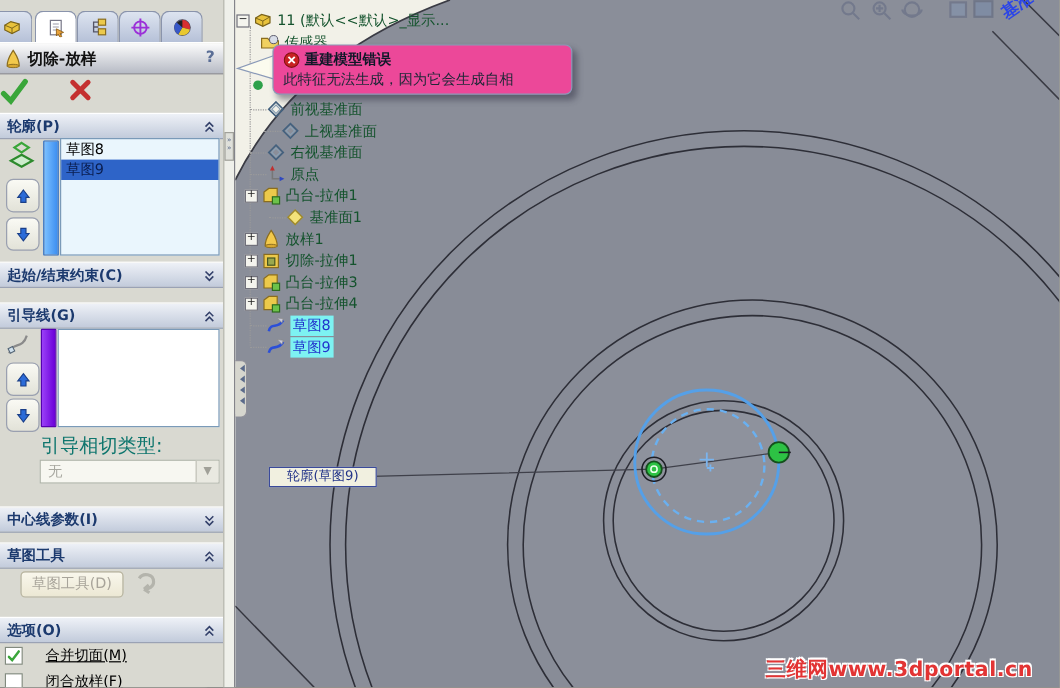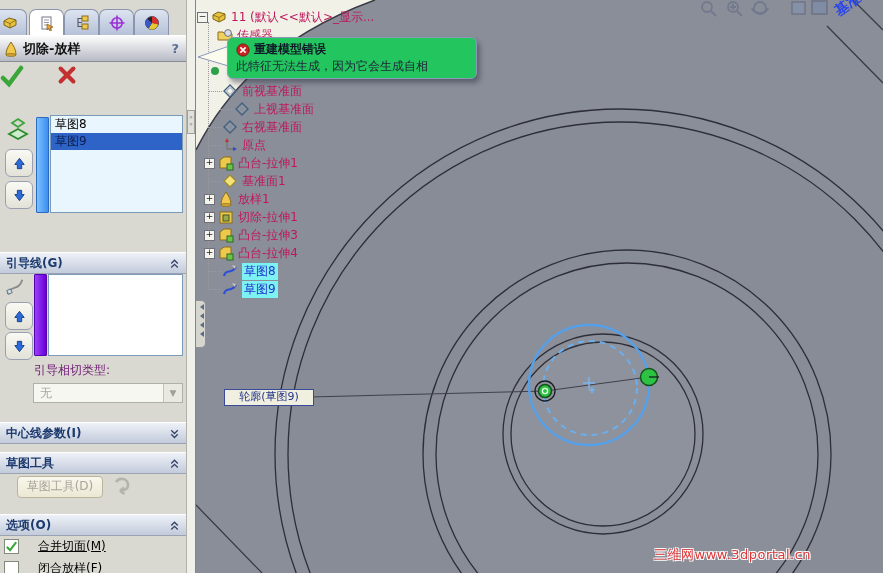--- a/index.html
+++ b/index.html
@@ -25,21 +25,21 @@
        background:linear-gradient(#eef1f7,#c2cbdb);border-top:1px solid #fff;
        border-bottom:1px solid #9aa2b4;display:flex;align-items:center;}
   .sec-hdr .h-text{font-size:12px;font-weight:bold;color:#1c3a6e;margin-left:6px;}
   .sec-hdr svg{position:absolute;right:5px;}
   .listbox{position:absolute;background:#eaf6fd;border:1px solid #7a9ab8;font-size:12px;color:#000;}
   .listbox .lrow{height:17px;line-height:17px;padding-left:4px;}
   .listbox .lrow.sel{background:#2e64c8;color:#0a1e50;}
   .vbar{position:absolute;border-radius:1px;}
   .udbtn{position:absolute;width:26px;height:26px;border:1px solid #9aa0b0;border-radius:6px;
        background:linear-gradient(#fafaf4,#e2e2d8);display:flex;align-items:center;justify-content:center;}
-  .dis-label{position:absolute;font-size:12px;color:#701a75;}
+  .dis-label{position:absolute;font-size:16px;color:#0f766e;}
   .combo{position:absolute;width:150px;height:20px;background:#f7f7f1;border:1px solid #adb2a8;
        font-size:12px;color:#a8a8a0;line-height:19px;padding-left:6px;box-sizing:border-box;}
   .combo .arrowbox{position:absolute;right:0;top:0;width:18px;height:18px;background:#e9e9e1;
        border-left:1px solid #c2c2ba;color:#a0a098;text-align:center;font-size:9px;line-height:18px;}
   .pushbtn{position:absolute;width:84px;height:20px;border:1px solid #b8b49e;border-radius:4px;
        background:linear-gradient(#f9f7ec,#ece8d4);font-size:12px;color:#a8a49a;
        text-align:center;line-height:19px;}
   .cbrow{position:absolute;left:4px;display:flex;align-items:center;height:16px;}
   .cbbox{width:13px;height:13px;background:#fff;border:1px solid #828a7e;display:flex;
        align-items:center;justify-content:center;}
@@ -56,36 +56,36 @@
   .viewport{position:absolute;left:196px;top:0;width:687px;height:573px;overflow:hidden;}
   .viewport>svg.scene{position:absolute;left:0;top:0;}
   
   .tree{position:absolute;left:0;top:0;width:320px;height:320px;z-index:3;font-size:12px;color:#000;}
   .treeline{position:absolute;left:12px;top:22px;width:0;height:266px;border-left:1px dotted #9a9a9a;}
   .trow{position:absolute;display:flex;align-items:center;height:18px;white-space:nowrap;}
   .trow .stub{width:14px;height:0;border-top:1px dotted #9a9a9a;margin-right:0;}
   .expander{width:9px;height:9px;background:#f4f4ee;border:1px solid #70707a;color:#222;
        font-size:9px;line-height:7px;text-align:center;margin-right:3px;flex:none;}
   .ticon{margin-right:4px;flex:none;}
-  .tlabel{color:#be185d;}
+  .tlabel{color:#14532d;}
   .tlabel.hl{color:#2233cc;background:#7df2f2;padding:0 2px;}
   
-  .tooltip{position:absolute;left:31px;top:37px;width:250px;z-index:5;background:#22c55e;
+  .tooltip{position:absolute;left:31px;top:37px;width:250px;z-index:5;background:#ec4899;
        border:1px solid #8a9ab8;border-radius:6px;box-shadow:3px 4px 5px rgba(40,40,60,.45);
        padding:3px 8px 5px 8px;box-sizing:border-box;}
   .tt-title{display:flex;align-items:center;font-size:12px;font-weight:bold;color:#101828;}
   .tt-body{font-size:12px;color:#202838;line-height:14px;margin-top:1px;}
   .tt-wedge{position:absolute;left:0px;top:42px;z-index:4;}
   .peek{position:absolute;border-radius:50%;z-index:2;}
   
   .callout{position:absolute;left:28px;top:389px;width:88px;height:15px;background:#f1f0e0;
        border:1px solid #3a4a9a;font-size:11px;color:#223388;text-align:center;line-height:14px;z-index:2;}
   .corner-label{position:absolute;left:638px;top:-4px;font-size:14px;font-weight:bold;color:#2b45e8;
        transform:rotate(-35deg);z-index:2;}
-  .watermark{position:absolute;left:458px;top:546px;font-size:13px;font-weight:normal;color:#e23434;
+  .watermark{position:absolute;left:442px;top:546px;font-size:17px;font-weight:bold;color:#e23434;
        letter-spacing:.5px;z-index:6;
        text-shadow:-1px -1px 0 #fff,1px -1px 0 #fff,-1px 1px 0 #fff,1px 1px 0 #fff;}
 </style>
 </head>
 <body>
 
 <svg width="0" height="0" style="position:absolute">
   <defs>
     <symbol id="sym-plane" viewBox="0 0 16 16">
         <path d="M8 2 L14 8 L8 14 L2 8 Z" fill="none" stroke="#44617e" stroke-width="1.4"></path>
@@ -221,39 +221,51 @@
 
     <div class="okrow">
       <svg style="left:0" width="24" height="24">
           <use href="#sym-check"></use>
         </svg>
       <svg style="left:56px" width="22" height="22">
           <use href="#sym-xmark"></use>
         </svg>
     </div>
 
+    <div class="sec-hdr" style="top:94px">
+      <span class="h-text">轮廓(P)</span>
+      <svg width="13" height="13">
+          <use href="#sym-chevup2"></use>
+        </svg>
+    </div>
     <svg style="position:absolute;left:6px;top:117px" width="24" height="24">
         <use href="#sym-profiles"></use>
       </svg>
     <div class="udbtn" style="left:5px;top:149px">
         <svg width="15" height="15">
           <use href="#sym-uparrow"></use>
         </svg>
       </div>
     <div class="udbtn" style="left:5px;top:181px">
         <svg width="15" height="15">
           <use href="#sym-dnarrow"></use>
         </svg>
       </div>
     <div class="vbar" style="left:36px;top:117px;width:11px;height:94px;background:linear-gradient(90deg,#7cc0ff,#3c8ef0);border:1px solid #2a6ac0"></div>
     <div class="listbox" style="left:50px;top:115px;width:131px;height:96px">
       <div class="lrow">草图8</div>
       <div class="lrow sel">草图9</div>
     </div>
 
+    <div class="sec-hdr" style="top:218px">
+      <span class="h-text">起始/结束约束(C)</span>
+      <svg width="13" height="13">
+          <use href="#sym-chevdn2"></use>
+        </svg>
+    </div>
 
     <div class="sec-hdr" style="top:252px">
       <span class="h-text">引导线(G)</span>
       <svg width="13" height="13">
           <use href="#sym-chevup2"></use>
         </svg>
     </div>
     <svg style="position:absolute;left:4px;top:276px" width="22" height="22">
         <use href="#sym-guide"></use>
       </svg>
@@ -421,21 +433,21 @@
           </svg>
           <span class="tlabel">原点</span>
         </div>
       <div class="trow" style="left:8px;top:154px">
           <span class="expander">+</span>
           <svg class="ticon" width="16" height="16">
             <use href="#sym-boss"></use>
           </svg>
           <span class="tlabel">凸台-拉伸1</span>
         </div>
-      <div class="trow" style="left:12px;top:172px">
+      <div class="trow" style="left:28px;top:172px">
           <span class="stub"></span>
           <svg class="ticon" width="16" height="16">
             <use href="#sym-datum"></use>
           </svg>
           <span class="tlabel">基准面1</span>
         </div>
       <div class="trow" style="left:8px;top:190px">
           <span class="expander">+</span>
           <svg class="ticon" width="16" height="16">
             <use href="#sym-loft"></use>

